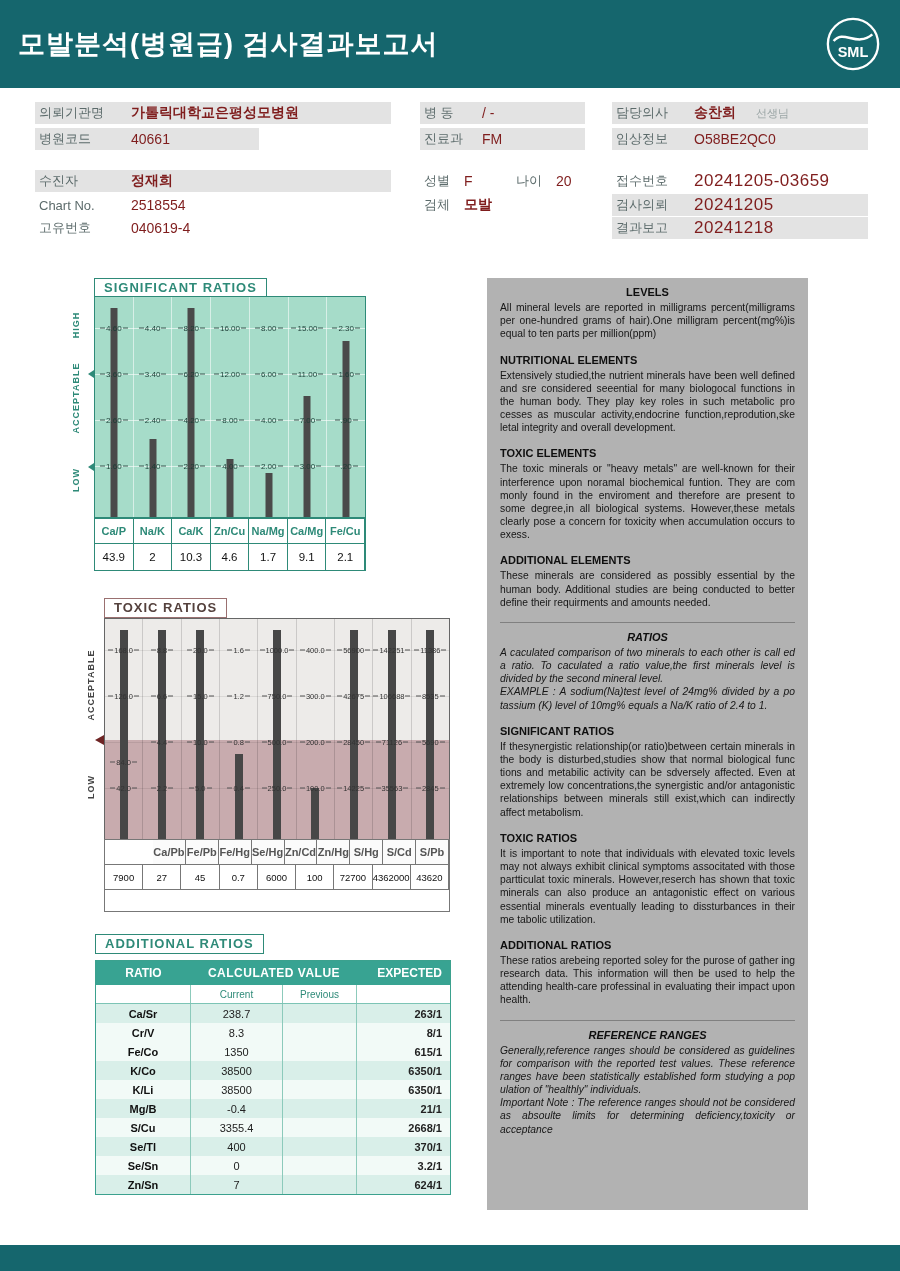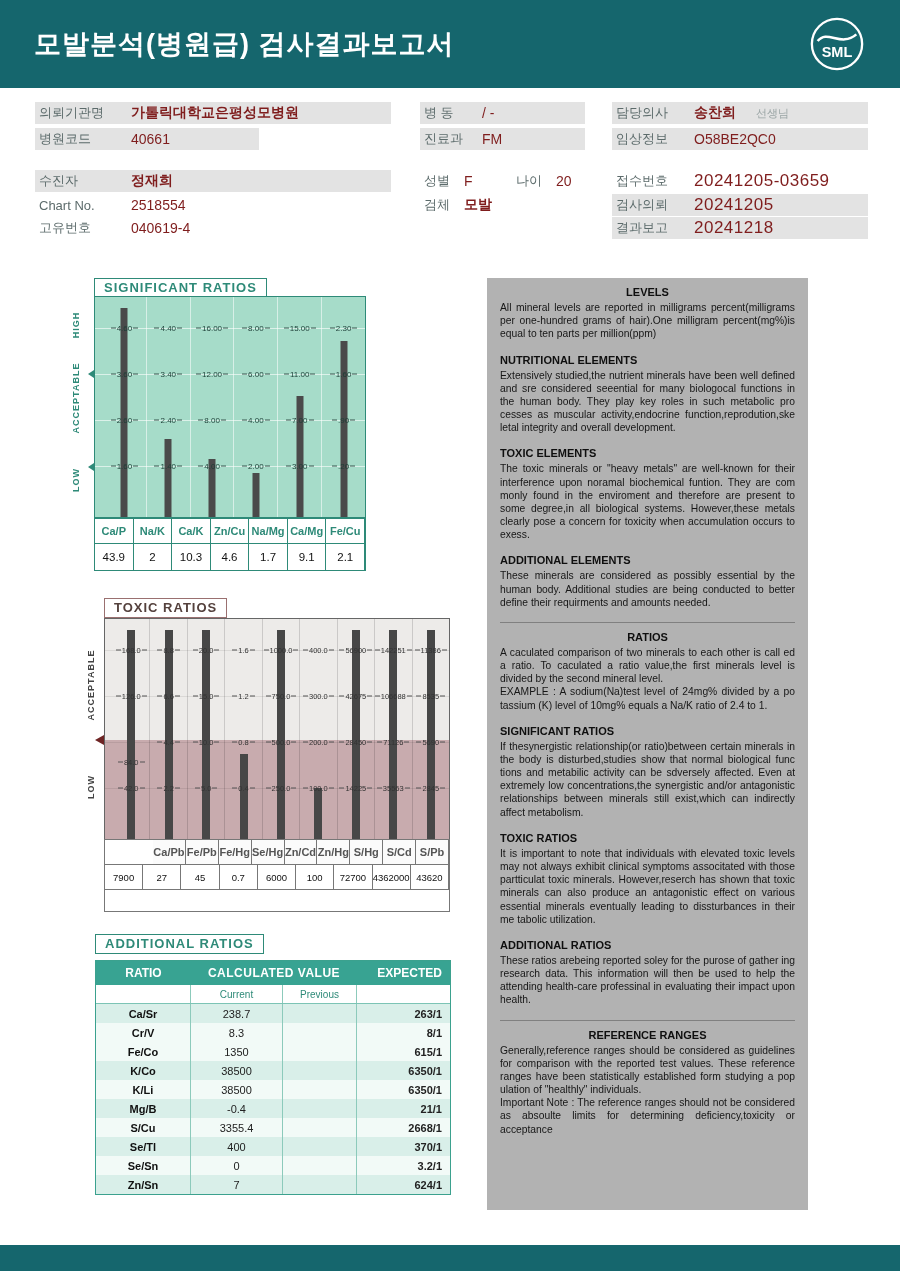--- a/index.html
+++ b/index.html
@@ -1,21 +1,21 @@
 <!DOCTYPE html>
 <html><head>
 <meta charset="utf-8">
 <style>
   html,body{margin:0;padding:0;background:#fff;}
   .page{position:relative;width:900px;height:1271px;background:#fff;overflow:hidden;
         font-family:"Liberation Sans",sans-serif;color:#222;}
 
   
   .topbar{position:absolute;left:0;top:0;width:900px;height:88px;background:#15666d;
-          display:flex;align-items:center;justify-content:space-between;padding:0 34px;box-sizing:border-box;}
+          display:flex;align-items:center;justify-content:space-between;padding:0 18px;box-sizing:border-box;}
   .topbar h1{margin:0;color:#fff;font-size:27px;font-weight:bold;letter-spacing:1px;}
   .logo{width:58px;height:58px;}
   .bottombar{position:absolute;left:0;top:1245px;width:900px;height:26px;background:#15666d;}
 
   
   .info{position:absolute;left:0;top:96px;width:900px;height:156px;}
   .irow{position:absolute;height:22px;display:flex;align-items:center;font-size:13px;padding-left:4px;box-sizing:border-box;}
   .irow.g{background:#e3e3e3;}
   .ilabel{color:#5c6b6b;flex:none;}
   .w88{width:92px;} .w56{width:58px;} .w76{width:78px;}
@@ -23,21 +23,21 @@
   .ival.b{font-weight:bold;}
   .ival.big{font-size:17px;letter-spacing:.5px;}
   .suffix{color:#9aa5a5;font-size:11px;margin-left:20px;}
   .pair{display:flex;align-items:center;}
   .pair .ilabel{width:40px;}
   .pair .ival{width:52px;}
 
   
   .box-title{position:absolute;top:0;display:inline-block;background:#fff;border:1px solid;
              font-size:13px;font-weight:bold;letter-spacing:1px;padding:1px 9px 2px;white-space:nowrap;}
-  .chart-area{position:absolute;display:flex;box-sizing:border-box;padding-left:8px;}
+  .chart-area{position:absolute;display:flex;box-sizing:border-box;}
   .bar-col{flex:1 1 0;position:relative;}
   .sig .bar-col{border-right:1px solid rgba(255,255,255,.55);}
   .tox .bar-col{border-right:1px solid rgba(0,0,0,.14);}
   .bar-col:last-child{border-right:none!important;}
   .tick{position:absolute;left:0;width:100%;display:flex;align-items:center;justify-content:center;
         transform:translateY(-50%);font-size:8px;color:#1d3d36;z-index:3;white-space:nowrap;}
   .tox .tick{font-size:7.5px;color:#333;}
   .tick::before,.tick::after{content:"";width:5px;height:1px;background:#37574e;margin:0 1px;flex:none;}
   .tox .tick::before,.tox .tick::after{background:#555;}
   .bar{position:absolute;bottom:0;left:50%;transform:translateX(-50%);width:7px;background:#4a4a4a;z-index:2;}
@@ -97,21 +97,21 @@
   .add-row div{height:100%;display:flex;align-items:center;justify-content:center;box-sizing:border-box;}
   .add-row .c-ratio{font-weight:bold;color:#111;}
   .add-row .c-exp{justify-content:flex-end;padding-right:8px;font-weight:bold;}
 
   
   .sidebar{position:absolute;left:487px;top:278px;width:321px;height:932px;background:#b2b2b2;
            box-sizing:border-box;padding:8px 13px;overflow:hidden;}
   .sb-sec{margin-bottom:13px;}
   .sb-title{font-size:11px;font-weight:bold;color:#0f0f0f;margin-bottom:3px;}
   .sb-sec.center .sb-title{text-align:center;}
-  .sb-sec.rule{border-top:1px solid #808080;padding-top:8px;}
+  .sb-sec.rule{border-top:1px solid #808080;padding-top:8px;font-style:italic;}
   .sb-body{font-size:10.3px;line-height:1.28;color:#161616;text-align:justify;white-space:pre-line;}
 </style>
 </head>
 <body>
 
 <div class="page">
 
   <header class="topbar">
     <h1>모발분석(병원급) 검사결과보고서</h1>
     <svg class="logo" viewBox="0 0 60 60">
@@ -225,20 +225,35 @@
           <div class="tick" style="top: 35%;">
             <span>3.40</span>
           </div>
           <div class="tick" style="top: 56%;">
             <span>2.40</span>
           </div>
           <div class="tick" style="top: 77%;">
             <span>1.40</span>
           </div>
           <div class="bar" style="height: 35.6%;"></div>
+        </div>
+        <div class="bar-col">
+          <div class="tick" style="top: 14%;">
+            <span>8.20</span>
+          </div>
+          <div class="tick" style="top: 35%;">
+            <span>6.20</span>
+          </div>
+          <div class="tick" style="top: 56%;">
+            <span>4.20</span>
+          </div>
+          <div class="tick" style="top: 77%;">
+            <span>2.20</span>
+          </div>
+          <div class="bar" style="height: 95%;"></div>
         </div>
         <div class="bar-col">
           <div class="tick" style="top: 14%;">
             <span>16.00</span>
           </div>
           <div class="tick" style="top: 35%;">
             <span>12.00</span>
           </div>
           <div class="tick" style="top: 56%;">
             <span>8.00</span>

